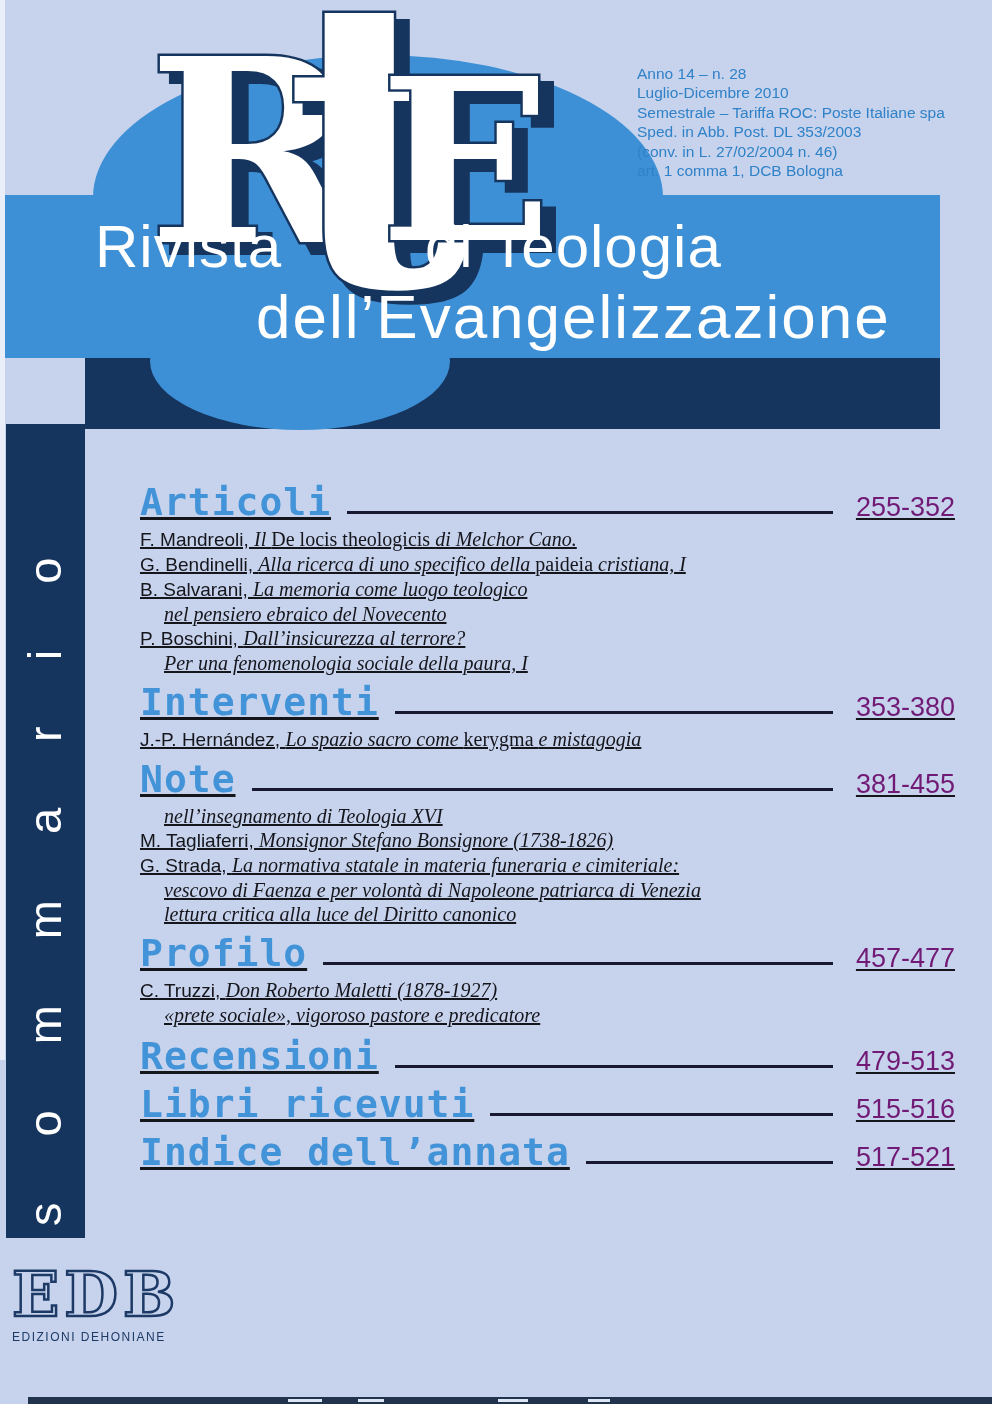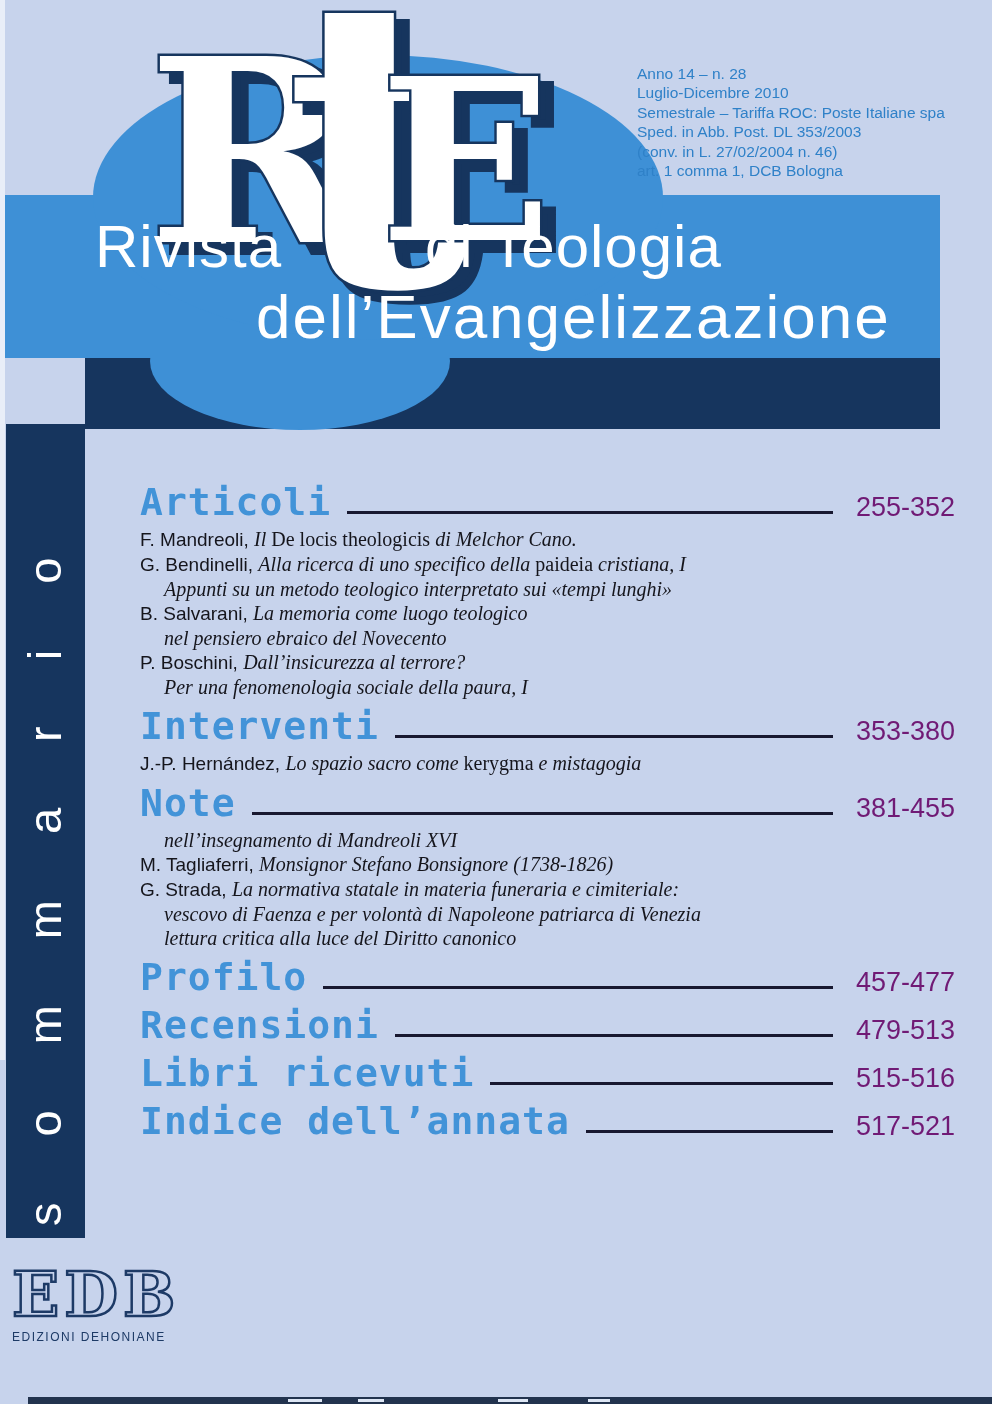--- a/index.html
+++ b/index.html
@@ -20,21 +20,21 @@
               font-family:"Liberation Sans",sans-serif;font-weight:normal;}
   .title-l2{left:256px;top:281px;font-size:62px;letter-spacing:2px;}
   .issue-info{position:absolute;left:637px;top:64px;width:330px;font-size:15.5px;line-height:19.4px;
               color:#2f81c8;}
   
   .sidebar{position:absolute;left:6px;top:424px;width:79px;height:814px;background:#16355e;}
   .sidebar-text{position:absolute;top:1226px;left:16px;transform:rotate(-90deg);transform-origin:0 0;
                 font-size:47px;color:#ffffff;letter-spacing:66px;white-space:nowrap;line-height:58px;}
   
   .toc{position:absolute;left:140px;top:479px;width:815px;color:#15151c;}
-  .toc-section{margin-top:4px;}
+  .toc-section{margin-top:4px;text-decoration:underline;}
   .toc-section.spread{margin-top:10px;}
   .sec-head{display:flex;align-items:flex-end;margin-bottom:6px;}
   .sec-label{font-family:"DejaVu Sans Mono",monospace;font-weight:bold;font-size:38px;line-height:1;
              color:#4293d8;letter-spacing:1px;white-space:nowrap;}
   .sec-line{flex:1;border-bottom:3px solid #181830;margin:0 14px 7px 16px;}
   .sec-pages{min-width:108px;text-align:right;font-size:27px;line-height:1.05;color:#701a75;}
   .sec-entries{margin:2px 0 8px 0;}
   .entry-line{font-family:"Liberation Serif",serif;font-size:20px;line-height:24px;}
   .entry-line.cont{padding-left:24px;}
   .seg-author{font-family:"Liberation Sans",sans-serif;font-size:19px;}
@@ -84,21 +84,20 @@
   <div class="toc">
       <div class="toc-section">
         <div class="sec-head">
           <span class="sec-label">Articoli</span>
           <div class="sec-line"></div>
           <span class="sec-pages">255-352</span>
         </div>
         <div class="sec-entries">
           <div class="entry-line"><span class="seg-author">F. Mandreoli, </span><span class="seg-italic">Il </span><span class="seg-roman">De locis theologicis </span><span class="seg-italic">di Melchor Cano.</span></div>
           <div class="entry-line"><span class="seg-author">G. Bendinelli, </span><span class="seg-italic">Alla ricerca di uno specifico della </span><span class="seg-roman">paideia </span><span class="seg-italic">cristiana, I</span></div>
-          <div class="entry-line cont"><span class="seg-italic">Appunti su un metodo teologico interpretato sui «tempi lunghi»</span></div>
           <div class="entry-line"><span class="seg-author">B. Salvarani, </span><span class="seg-italic">La memoria come luogo teologico</span></div>
           <div class="entry-line cont"><span class="seg-italic">nel pensiero ebraico del Novecento</span></div>
           <div class="entry-line"><span class="seg-author">P. Boschini, </span><span class="seg-italic">Dall’insicurezza al terrore?</span></div>
           <div class="entry-line cont"><span class="seg-italic">Per una fenomenologia sociale della paura, I</span></div>
         </div>
       </div>
       <div class="toc-section">
         <div class="sec-head">
           <span class="sec-label">Interventi</span>
           <div class="sec-line"></div>
@@ -108,32 +107,36 @@
           <div class="entry-line"><span class="seg-author">J.-P. Hernández, </span><span class="seg-italic">Lo spazio sacro come </span><span class="seg-roman">kerygma </span><span class="seg-italic">e mistagogia</span></div>
         </div>
       </div>
       <div class="toc-section">
         <div class="sec-head">
           <span class="sec-label">Note</span>
           <div class="sec-line"></div>
           <span class="sec-pages">381-455</span>
         </div>
         <div class="sec-entries">
-          <div class="entry-line cont"><span class="seg-italic">nell’insegnamento di Mandreoli XVI</span></div>
+          <div class="entry-line cont"><span class="seg-italic">nell’insegnamento di Teologia XVI</span></div>
           <div class="entry-line"><span class="seg-author">M. Tagliaferri, </span><span class="seg-italic">Monsignor Stefano Bonsignore (1738-1826)</span></div>
           <div class="entry-line"><span class="seg-author">G. Strada, </span><span class="seg-italic">La normativa statale in materia funeraria e cimiteriale:</span></div>
           <div class="entry-line cont"><span class="seg-italic">vescovo di Faenza e per volontà di Napoleone patriarca di Venezia</span></div>
           <div class="entry-line cont"><span class="seg-italic">lettura critica alla luce del Diritto canonico</span></div>
         </div>
       </div>
       <div class="toc-section">
         <div class="sec-head">
           <span class="sec-label">Profilo</span>
           <div class="sec-line"></div>
           <span class="sec-pages">457-477</span>
+        </div>
+        <div class="sec-entries">
+          <div class="entry-line"><span class="seg-author">C. Truzzi, </span><span class="seg-italic">Don Roberto Maletti (1878-1927)</span></div>
+          <div class="entry-line cont"><span class="seg-italic">«prete sociale», vigoroso pastore e predicatore</span></div>
         </div>
       </div>
       <div class="toc-section spread">
         <div class="sec-head">
           <span class="sec-label">Recensioni</span>
           <div class="sec-line"></div>
           <span class="sec-pages">479-513</span>
         </div>
       </div>
       <div class="toc-section spread">

